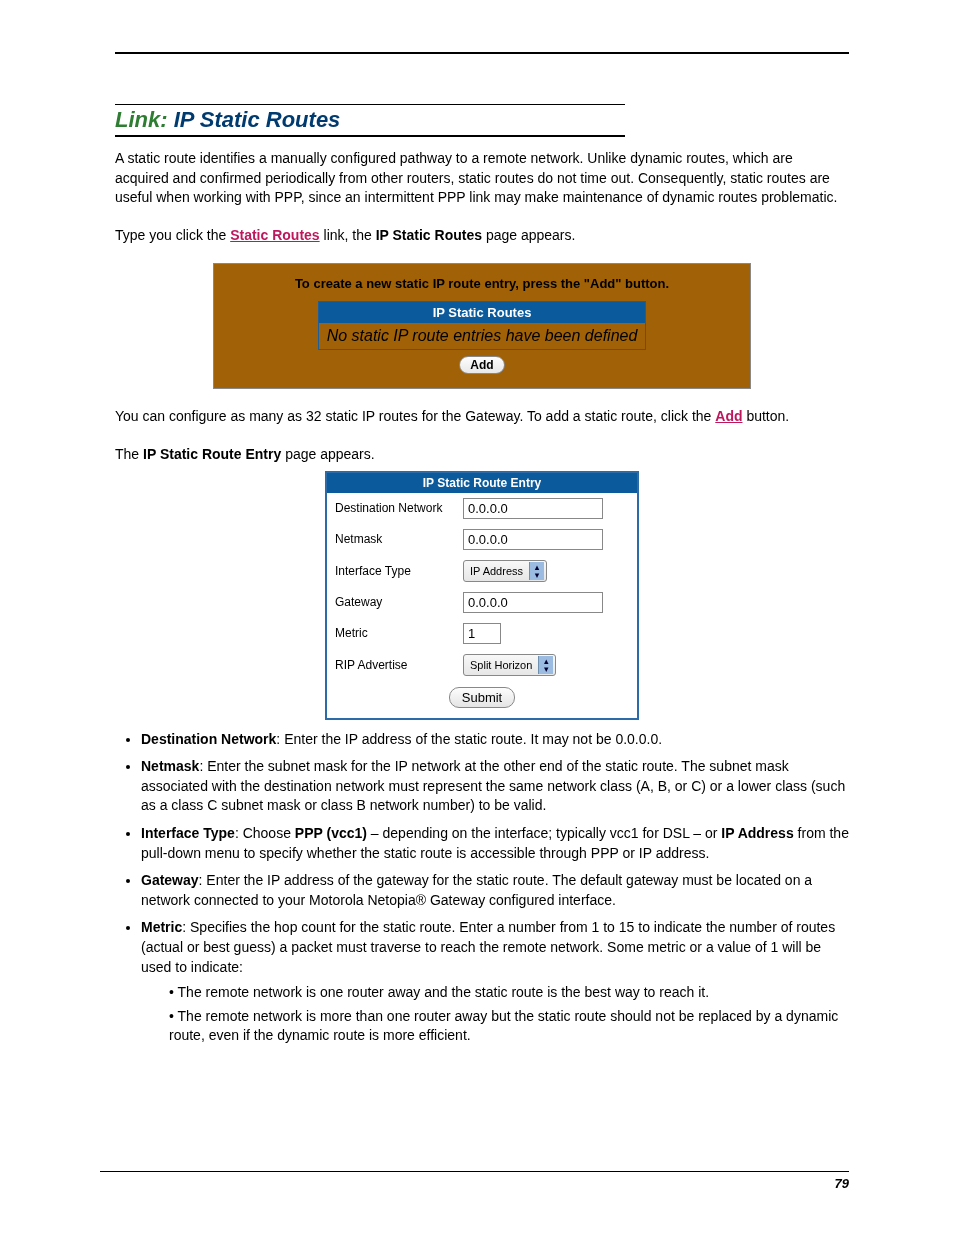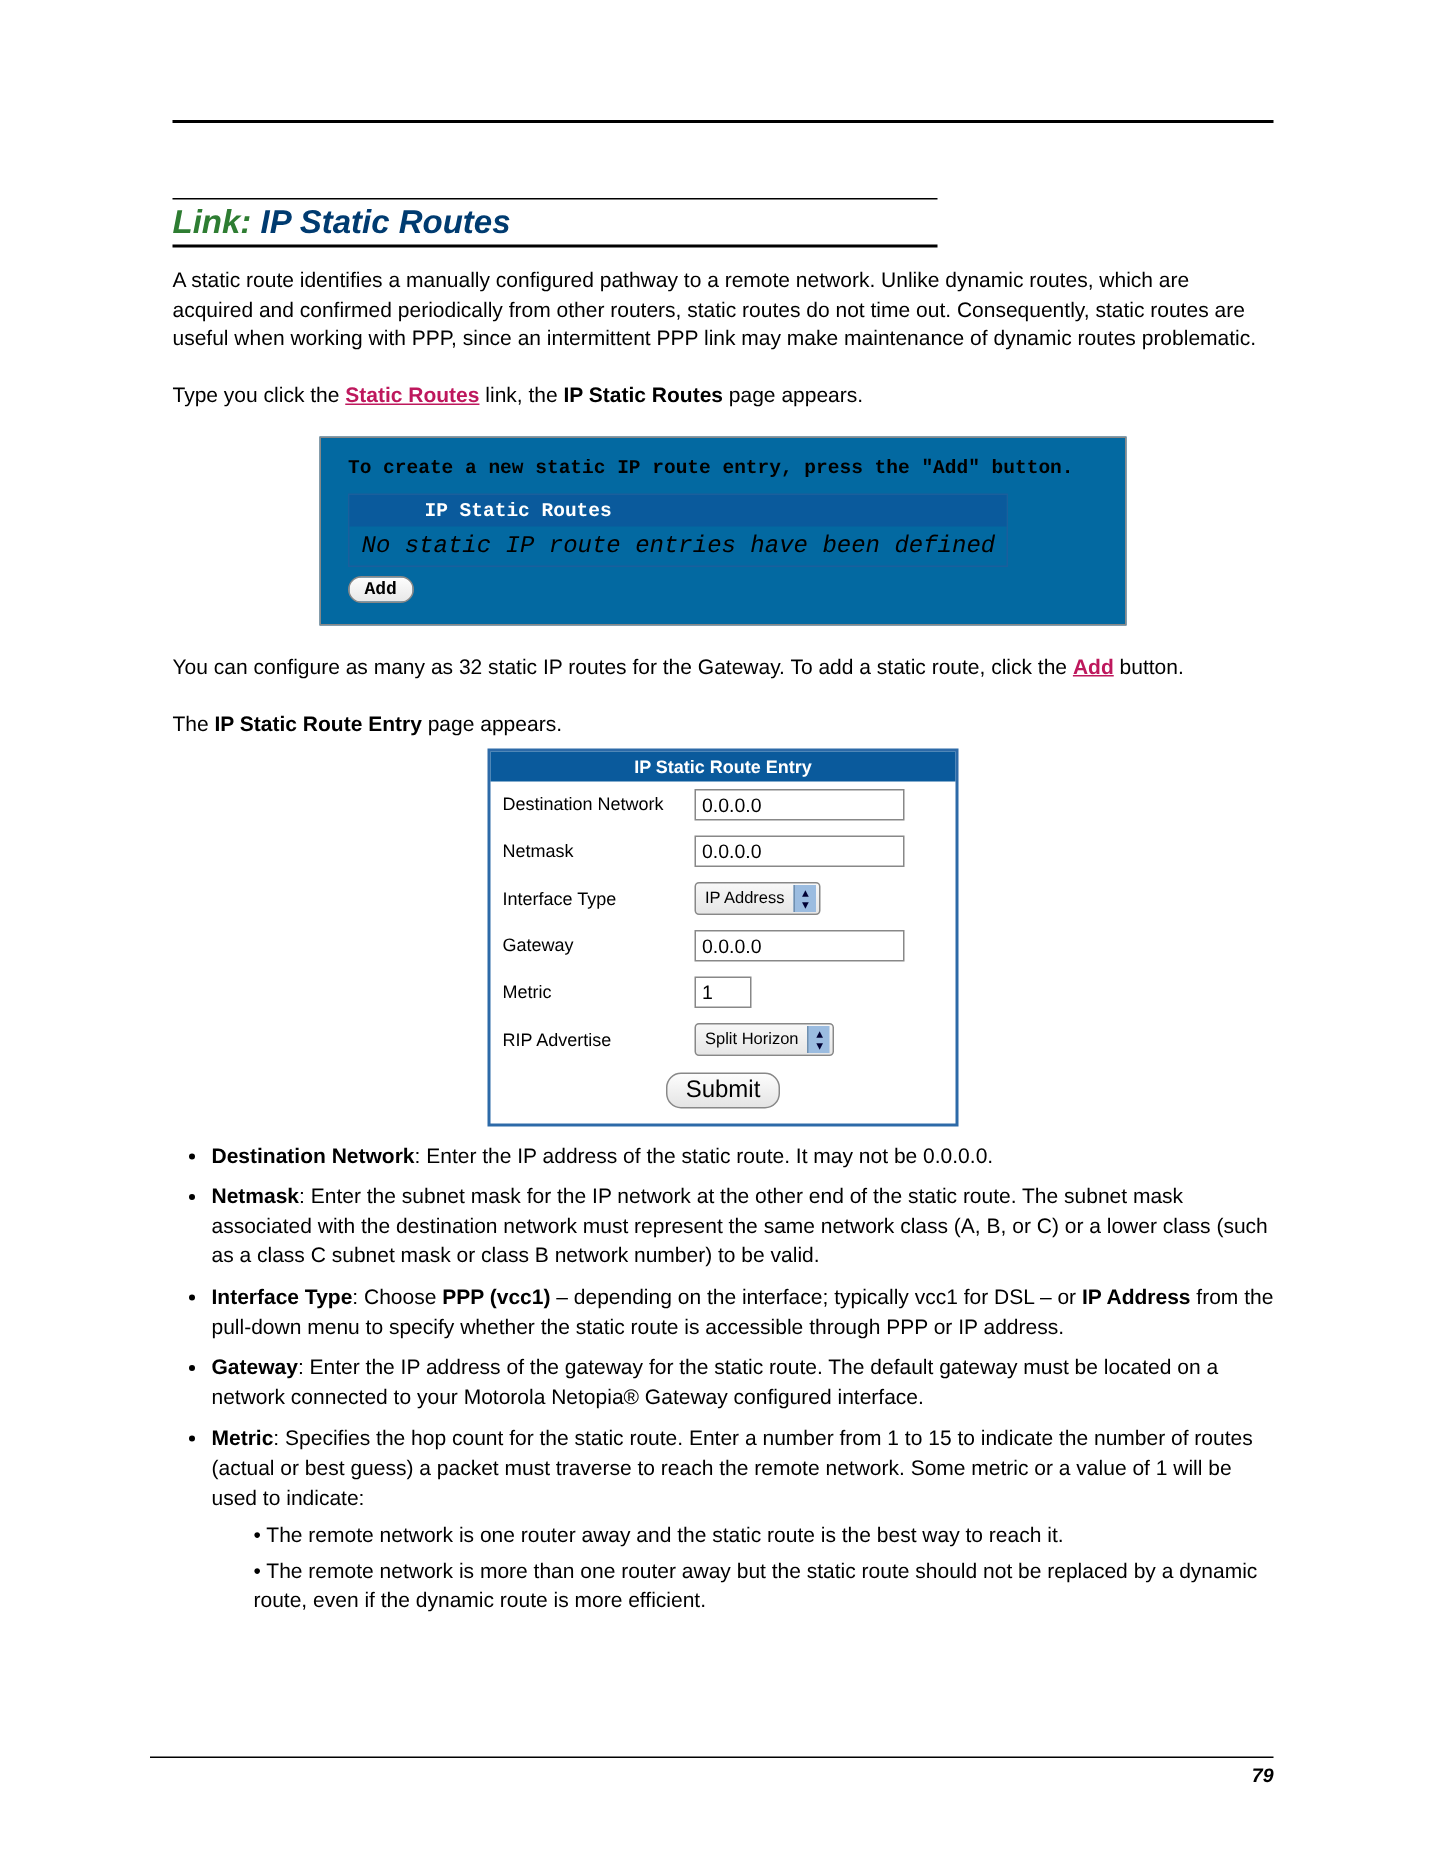--- a/index.html
+++ b/index.html
@@ -8,21 +8,21 @@
     background: #fff;
     font-family: Arial, Helvetica, sans-serif;
     font-size: 14px;
     color: #000;
   }
   .page {
     width: 954px;
     height: 1235px;
     position: relative;
     box-sizing: border-box;
-    padding: 80px 105px 40px 115px;
+    padding: 52px 105px 40px 115px;
   }
   .top-rule {
     border-top: 2px solid #000;
     margin-bottom: 50px;
   }
   .heading-wrap {
     border-top: 1px solid #000;
     width: 510px;
     padding-top: 2px;
   }
@@ -46,23 +46,22 @@
     font-weight: bold;
     text-decoration: underline;
   }
   .bold { font-weight: bold; }
   
   .shot1 {
     width: 500px;
     margin: 18px auto 18px auto;
     border: 1px solid #888;
     padding: 12px 18px 14px 18px;
-    text-align: left;
-    background: #0369a1;
-    font-family: Liberation Mono, monospace;
+    text-align: center;
+    background: #a16207;
   }
   .shot1-instruction {
     font-weight: bold;
     font-size: 13px;
     margin-bottom: 10px;
   }
   .shot1-inner {
     display: inline-block;
     border: 1px solid #1b5f9c;
   }
@@ -144,21 +143,21 @@
   .shot2-submit {
     text-align: center;
     padding: 6px 0 10px 0;
   }
   .submit-btn {
     display: inline-block;
     border: 1px solid #888;
     background: linear-gradient(#fdfdfd,#e4e4e4);
     border-radius: 10px;
     padding: 2px 12px;
-    font-size: 16px;
+    font-size: 13px;
   }
   ul.defs {
     margin: 0 0 0 0;
     padding-left: 26px;
     line-height: 1.4;
   }
   ul.defs > li {
     margin-bottom: 8px;
   }
   ul.sub {

